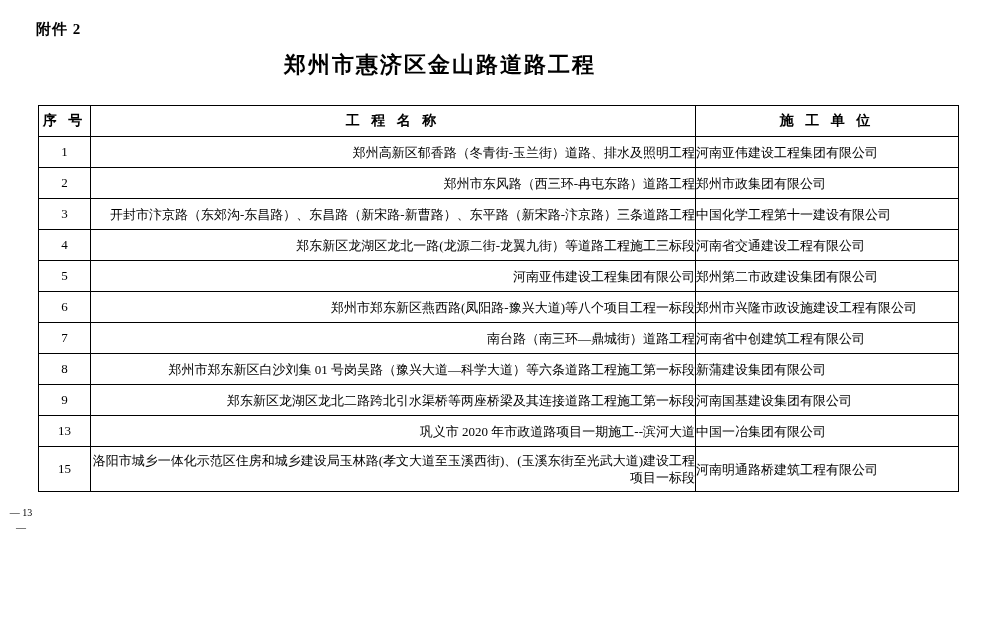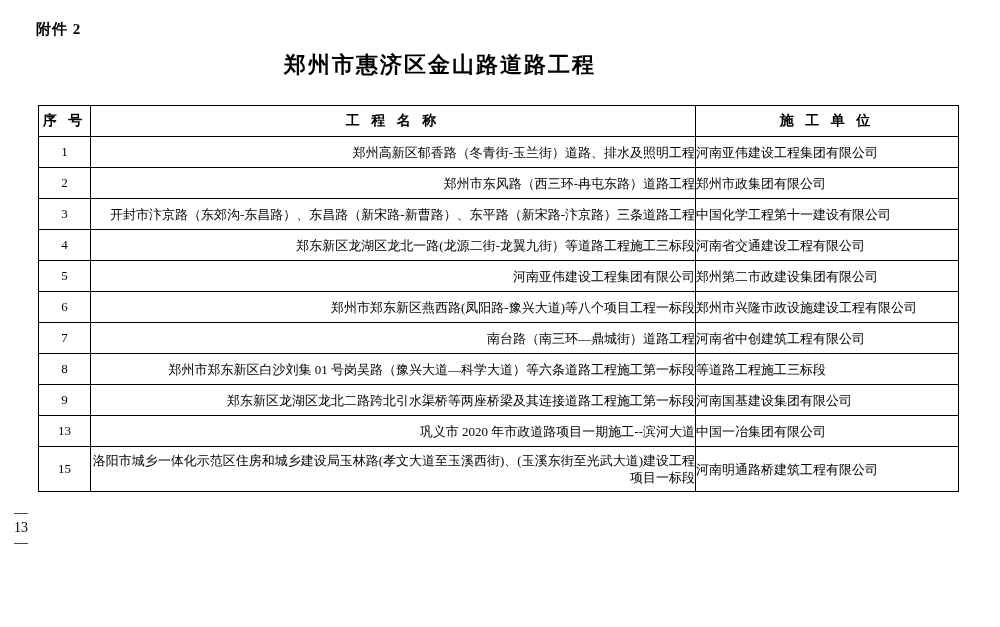--- a/index.html
+++ b/index.html
@@ -38,21 +38,21 @@
     font-size: 22px;
     font-weight: bold;
     letter-spacing: 2px;
   }
   .side-page-number {
     position: absolute;
     left: 8px;
     top: 505px;
     width: 26px;
     text-align: center;
-    font-size: 14px;
+    font-size: 10px;
     line-height: 15px;
     letter-spacing: 0px;
   }
   .side-page-number span {
     display: block;
   }
   table.award-table {
     position: absolute;
     left: 38px;
     top: 105px;
@@ -154,21 +154,21 @@
         <td class="cell-unit">郑州市兴隆市政设施建设工程有限公司</td>
       </tr>
       <tr>
         <td class="cell-no">7</td>
         <td class="cell-name">南台路（南三环—鼎城街）道路工程</td>
         <td class="cell-unit">河南省中创建筑工程有限公司</td>
       </tr>
       <tr>
         <td class="cell-no">8</td>
         <td class="cell-name">郑州市郑东新区白沙刘集 01 号岗吴路（豫兴大道—科学大道）等六条道路工程施工第一标段</td>
-        <td class="cell-unit">等道路工程施工三标段</td>
+        <td class="cell-unit">新蒲建设集团有限公司</td>
       </tr>
       <tr>
         <td class="cell-no">9</td>
         <td class="cell-name">郑东新区龙湖区龙北二路跨北引水渠桥等两座桥梁及其连接道路工程施工第一标段</td>
         <td class="cell-unit">河南国基建设集团有限公司</td>
       </tr>
       <tr>
         <td class="cell-no">13</td>
         <td class="cell-name">巩义市 2020 年市政道路项目一期施工--滨河大道</td>
         <td class="cell-unit">中国一冶集团有限公司</td>

